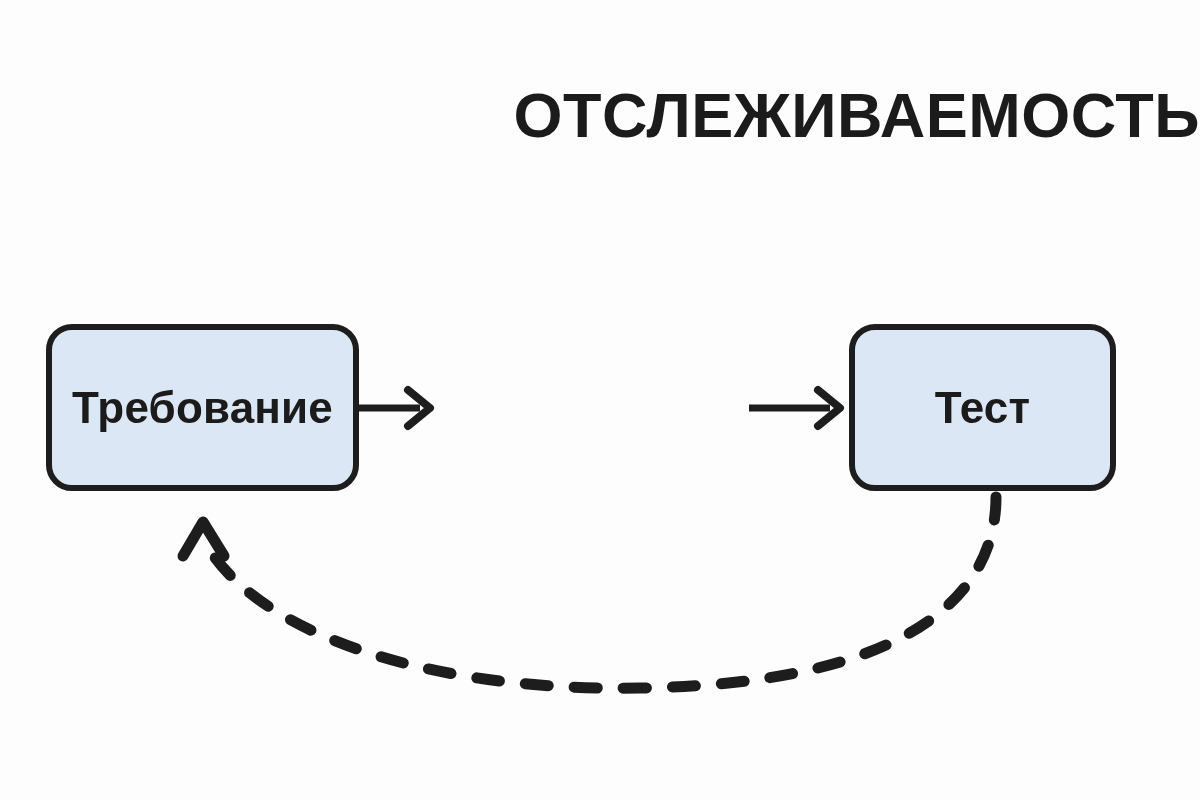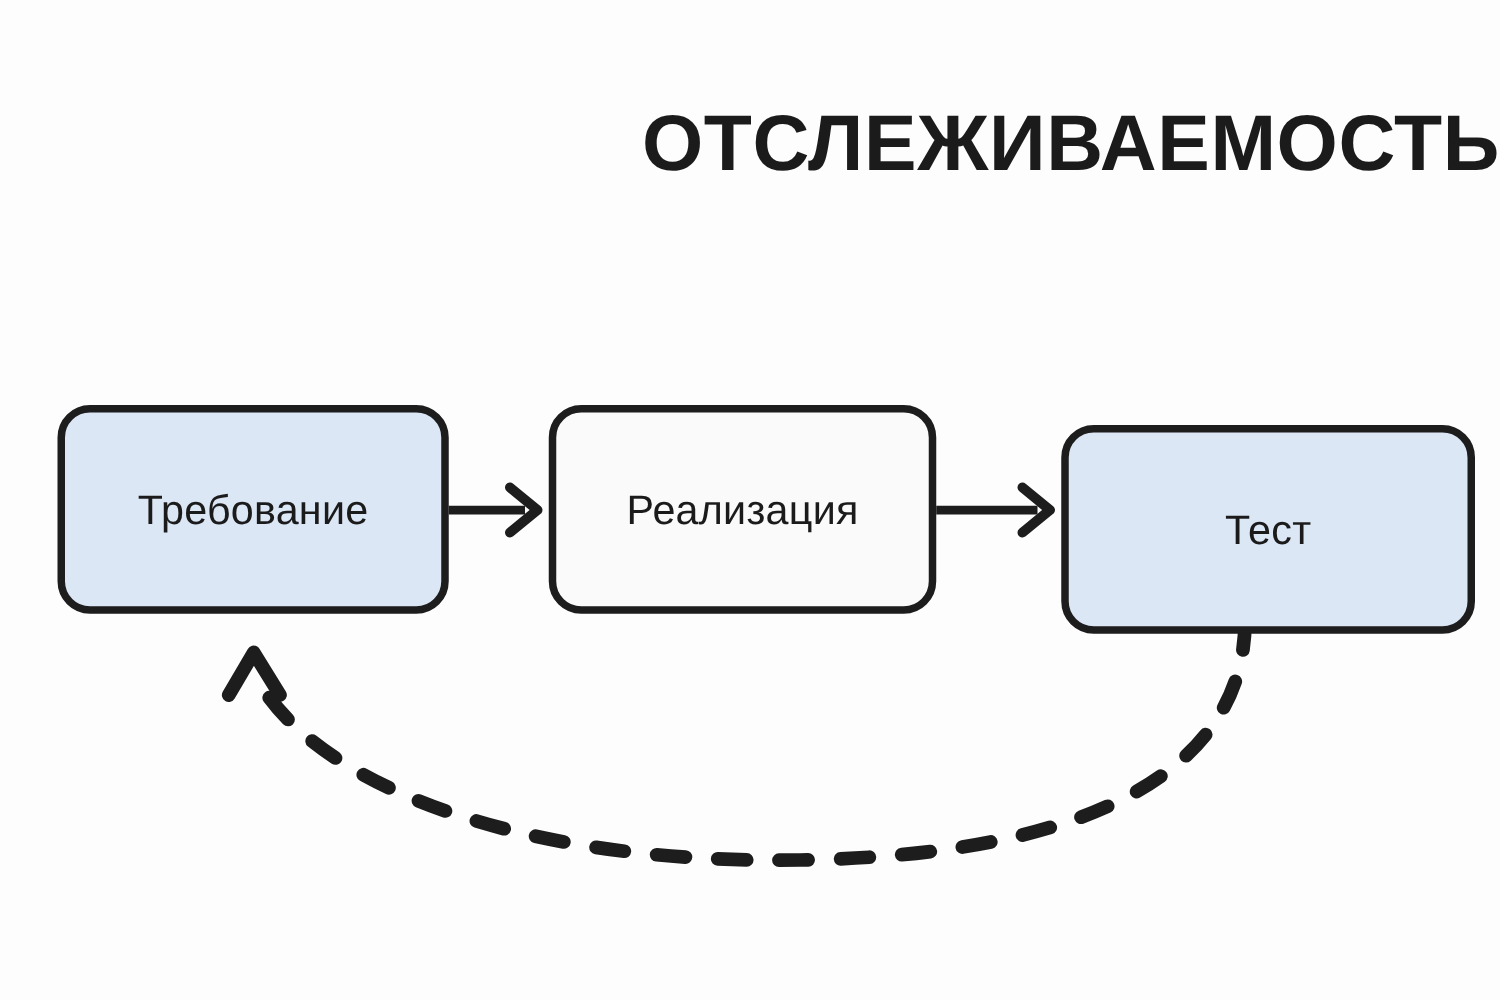--- a/index.html
+++ b/index.html
@@ -40,45 +40,44 @@
   .node {
     position: absolute;
     box-sizing: border-box;
     border: 6px solid #1d1d1d;
     border-radius: 26px;
     display: flex;
     align-items: center;
     justify-content: center;
   }
   .node-label {
-    font-size: 33px;
-    font-weight: normal;
+    font-size: 44px;
+    font-weight: bold;
     color: #1b1b1b;
     white-space: nowrap;
     letter-spacing: 0.2px;
   }
 
   #node-requirement {
     left: 46px;
     top: 324px;
     width: 313px;
     height: 167px;
   }
   #node-implementation {
     left: 439px;
     top: 324px;
     width: 310px;
     height: 167px;
   }
   #node-test {
     left: 849px;
     top: 324px;
-    width: 331px;
+    width: 267px;
     height: 167px;
-    margin-top: 16px;
   }
 
   
   #connector-layer {
     position: absolute;
     left: 0;
     top: 0;
     width: 1200px;
     height: 800px;
     pointer-events: none;
@@ -106,21 +105,18 @@
     <g>
       <path d="M 996,497 C 996,600 900,684 640,688 C 400,692 245,620 204,540" fill="none" stroke="#1d1d1d" stroke-width="11" stroke-linecap="round" stroke-dasharray="23 26"></path>
       <polyline points="183,556 203,522 224,556" fill="none" stroke="#1d1d1d" stroke-width="11" stroke-linecap="round" stroke-linejoin="round"></polyline>
     </g>
   </svg>
 
   <div class="node" id="node-requirement" style="background: rgb(220, 231, 246); border-color: rgb(29, 29, 29);">
     <span class="node-label" style="color: rgb(27, 27, 27);">Требование</span>
   </div>
 
-  <div class="node" id="node-implementation" style="background: rgb(250, 250, 250); border-color: rgb(29, 29, 29);">
-    <span class="node-label" style="color: rgb(27, 27, 27);">Реализация</span>
-  </div>
 
   <div class="node" id="node-test" style="background: rgb(220, 231, 246); border-color: rgb(29, 29, 29);">
     <span class="node-label" style="color: rgb(27, 27, 27);">Тест</span>
   </div>
 
 </div>
 
 </body></html>

